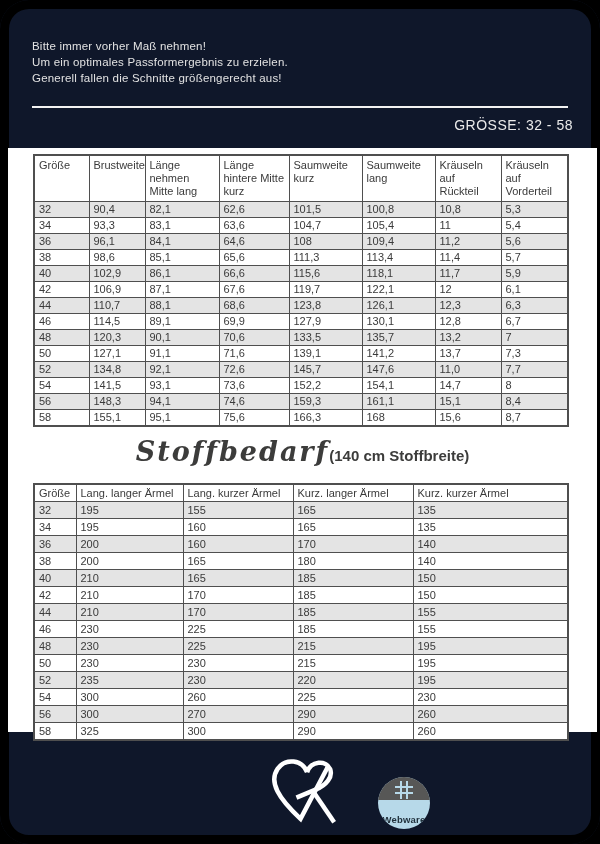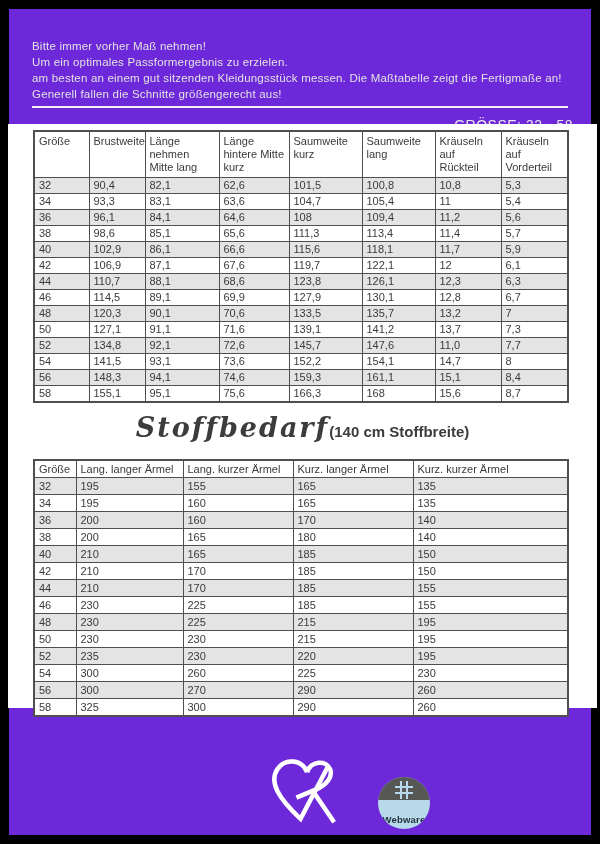--- a/index.html
+++ b/index.html
@@ -3,23 +3,24 @@
 <meta charset="utf-8">
 <style>
   * { margin: 0; padding: 0; box-sizing: border-box; }
   html, body { background: #000; }
   body { font-family: "Liberation Sans", sans-serif; }
 
   .page {
     position: relative;
     width: 600px;
     height: 844px;
-    background: #6d28d9;
+    background: #0f172a;
     box-shadow: inset 0 0 0 9px #000;
     overflow: hidden;
+    border-radius: 29px;
   }
 
   
   .intro {
     position: absolute;
     left: 32px; top: 38px;
     color: #e2e2e2;
     font-size: 11.5px;
     line-height: 16px;
     letter-spacing: 0.2px;
@@ -46,21 +47,21 @@
     right: 27px; top: 117px;
     color: #eaeaea;
     font-size: 14px;
     letter-spacing: 0.5px;
     white-space: nowrap;
   }
 
   
   .panel {
     position: absolute;
-    left: 8px; top: 124px;
+    left: 8px; top: 148px;
     width: 589px; height: 584px;
     background: #ffffff;
   }
 
   
   table.data-table {
     position: absolute;
     left: 25px;
     border-collapse: collapse;
     table-layout: fixed;
@@ -156,21 +157,20 @@
   #fabric-table col:nth-child(5){width:155px}
 </style>
 </head>
 <body>
 
 <div class="page">
 
   <div class="intro">
     <div>Bitte immer vorher Maß nehmen!</div>
     <div>Um ein optimales Passformergebnis zu erzielen.</div>
-    <div>am besten an einem gut sitzenden Kleidungsstück messen. Die Maßtabelle zeigt die Fertigmaße an!</div>
     <div>Generell fallen die Schnitte größengerecht aus!</div>
   </div>
 
   <div class="rule"></div>
 
   <div class="size-range">GRÖSSE: 32 - 58</div>
 
   <div class="panel">
 
     <table class="data-table" id="measurement-table">

